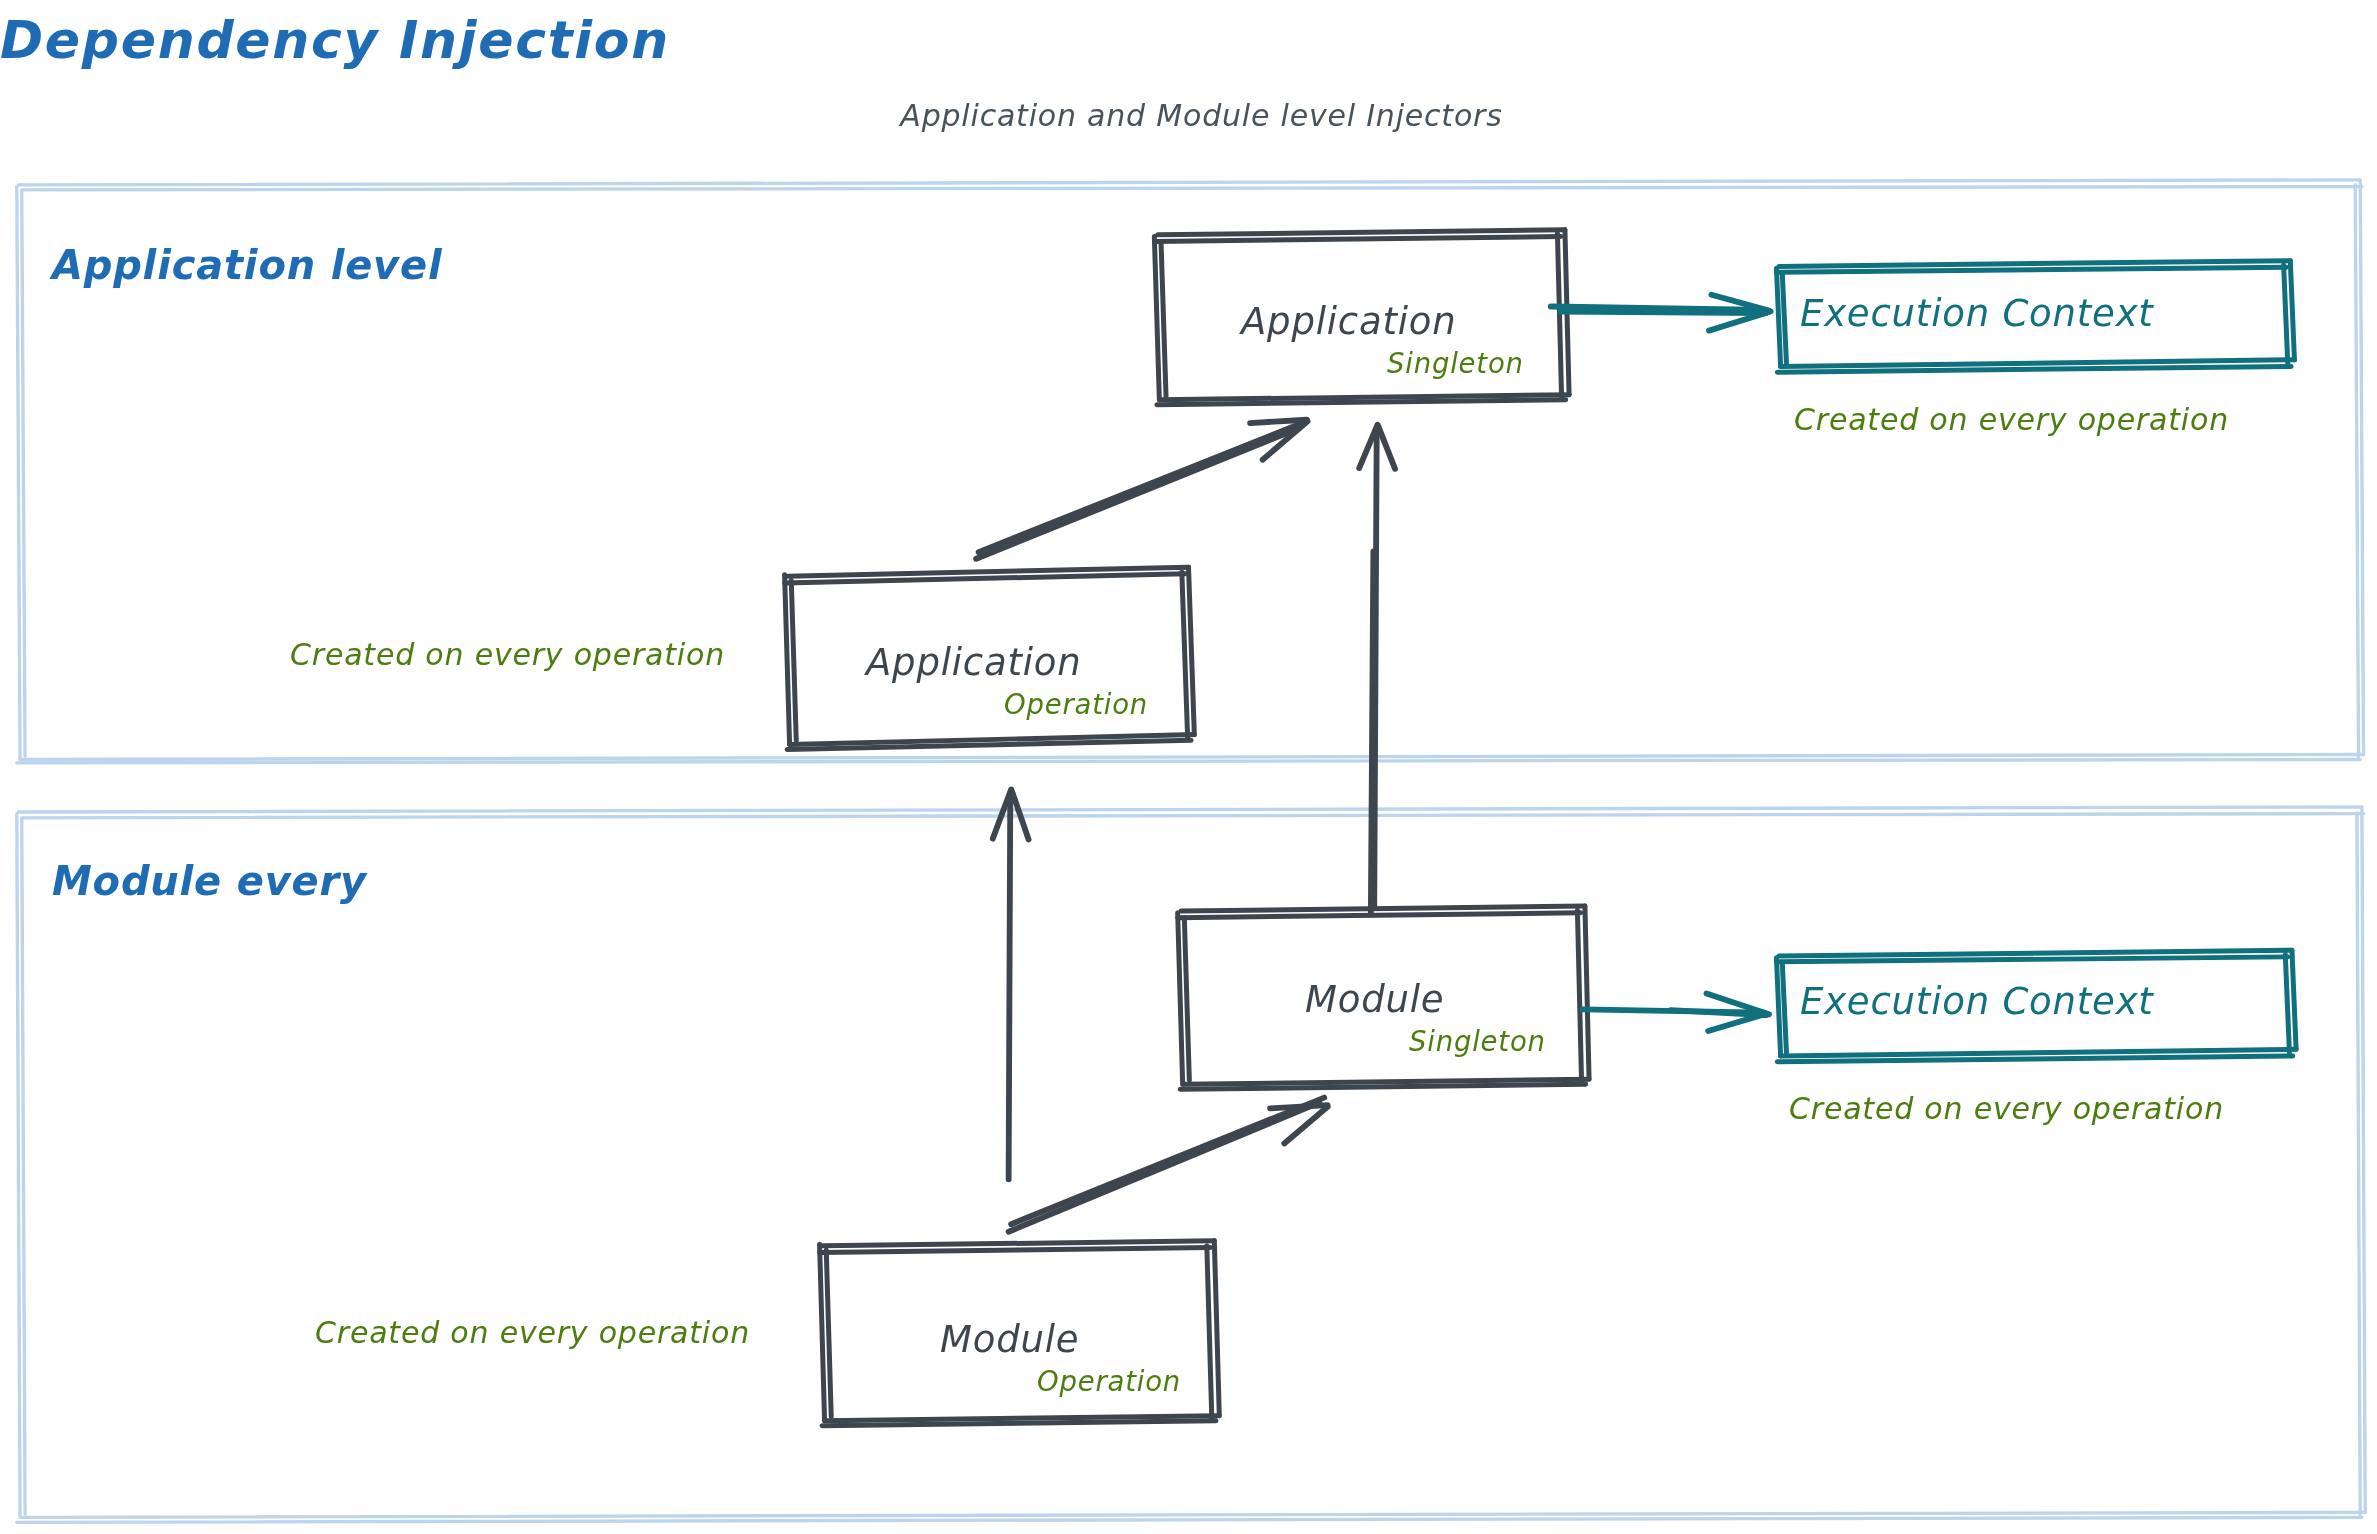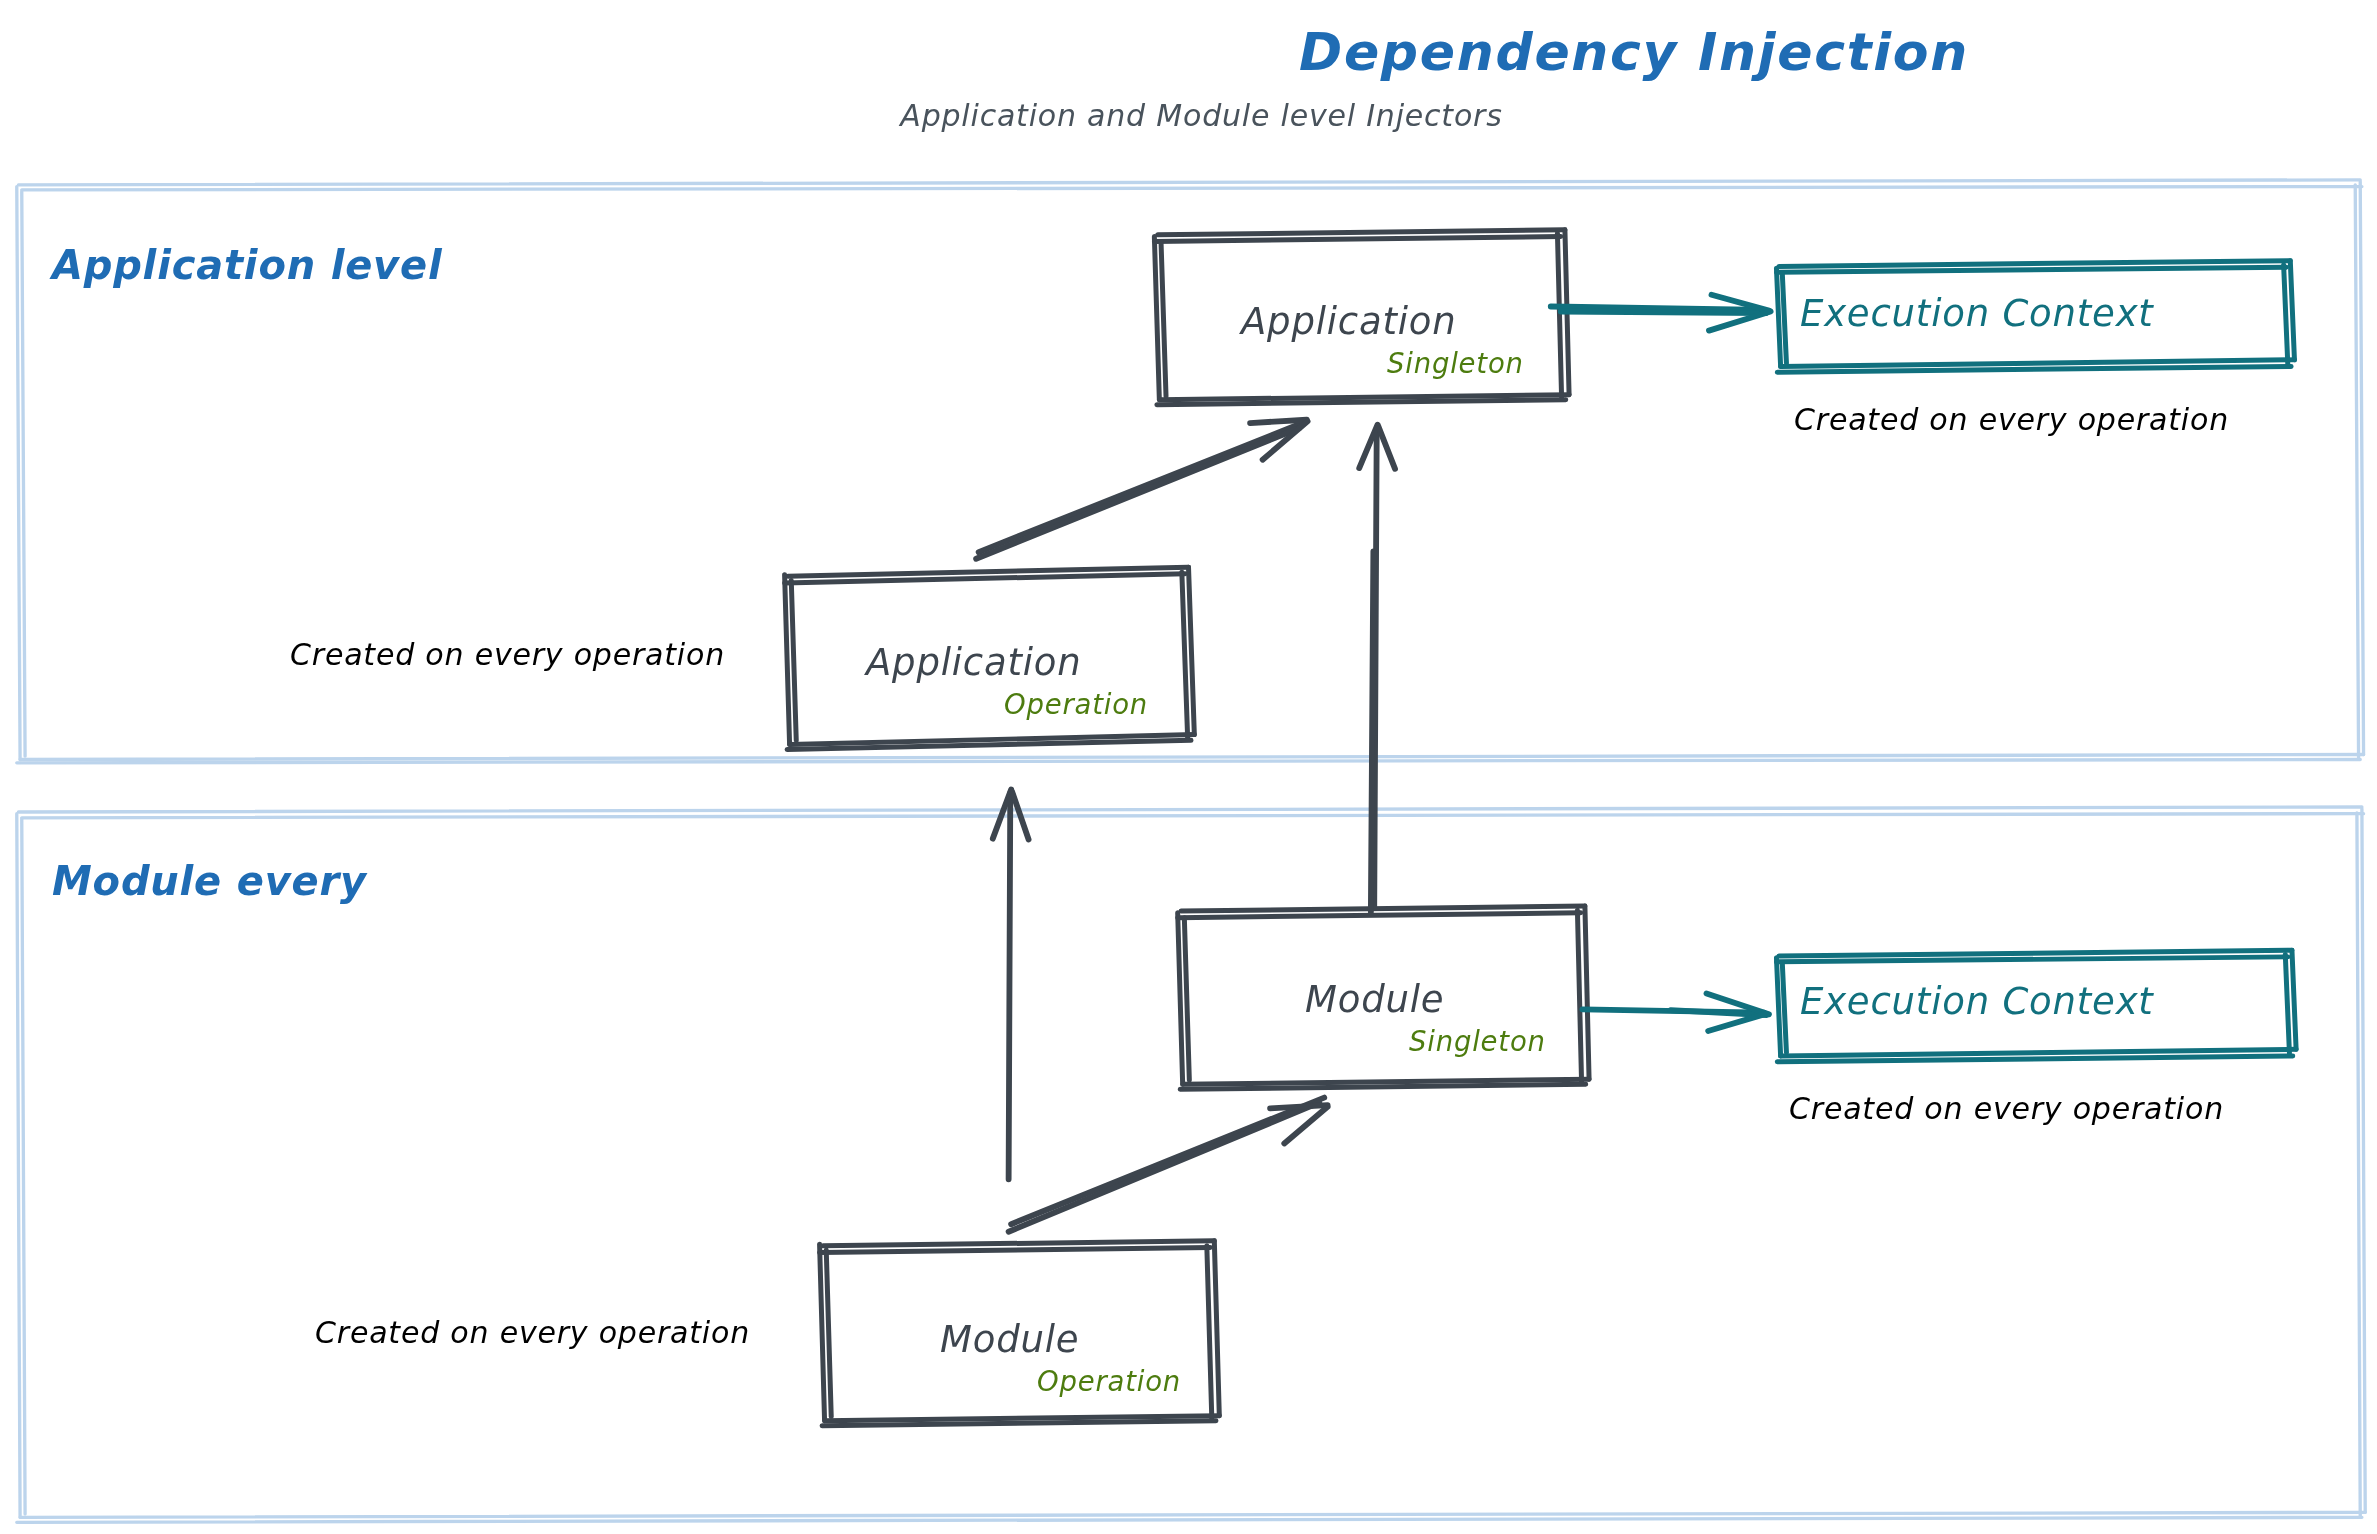--- a/index.html
+++ b/index.html
@@ -26,22 +26,22 @@
     pointer-events: none;
   }
   .txt {
     position: absolute;
     white-space: nowrap;
     font-family: "DejaVu Sans", sans-serif;
   }
 
   
   #diagram-title {
-    left: 0; top: 22px; width: 1969px;
-    text-align: right;
+    left: 0; top: 10px; width: 1969px;
+    text-align: left;
     font-size: 52px;
     color: #1f6cb4;
     font-style: italic;
     font-weight: 600;
     letter-spacing: 1.7px;
   }
   #diagram-subtitle {
     left: 13px; top: 98px; width: 2377px;
     text-align: center;
     font-size: 30px;
@@ -79,21 +79,21 @@
   
   .ctx-title {
     font-size: 37px;
     color: #11707e;
     font-style: italic;
     letter-spacing: 0.8px;
   }
   
   .annotation {
     font-size: 30px;
-    color: #000000;
+    color: #4d7c0f;
     font-style: italic;
     letter-spacing: 0.8px;
   }
 
   
   #app-singleton-title { left: 1241px; top: 290px; }
   #app-singleton-sub   { left: 1387px; top: 347px; }
   
   #app-operation-title { left: 866px; top: 631px; }
   #app-operation-sub   { left: 1004px; top: 688px; }

